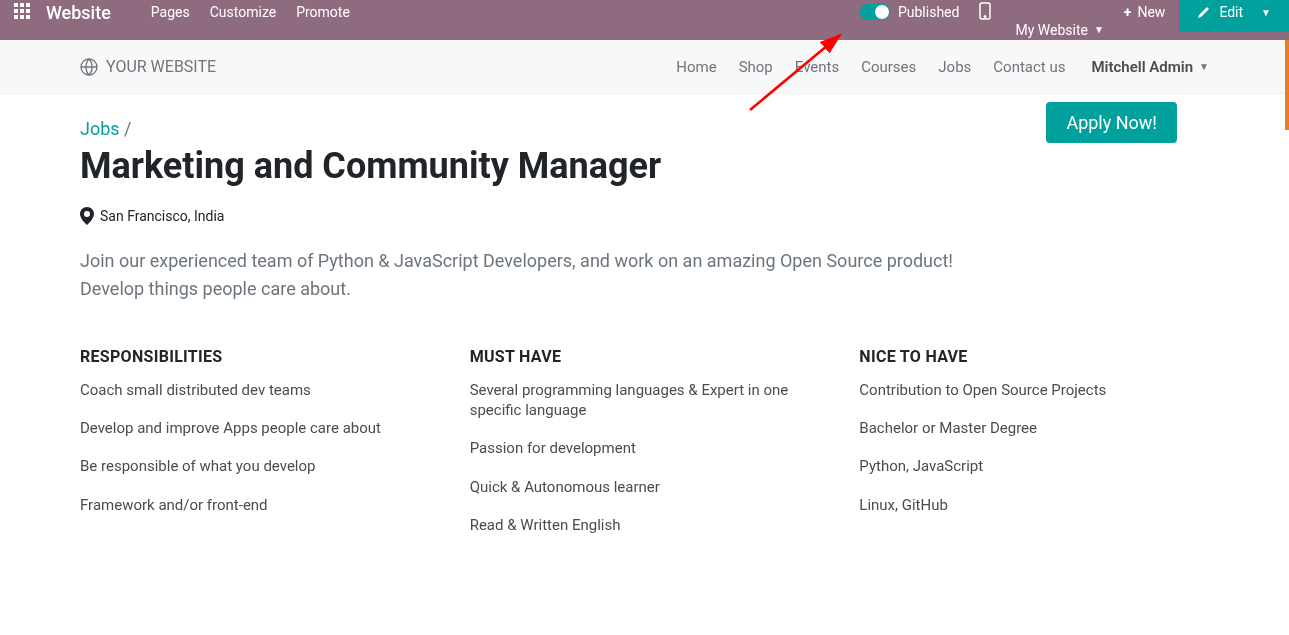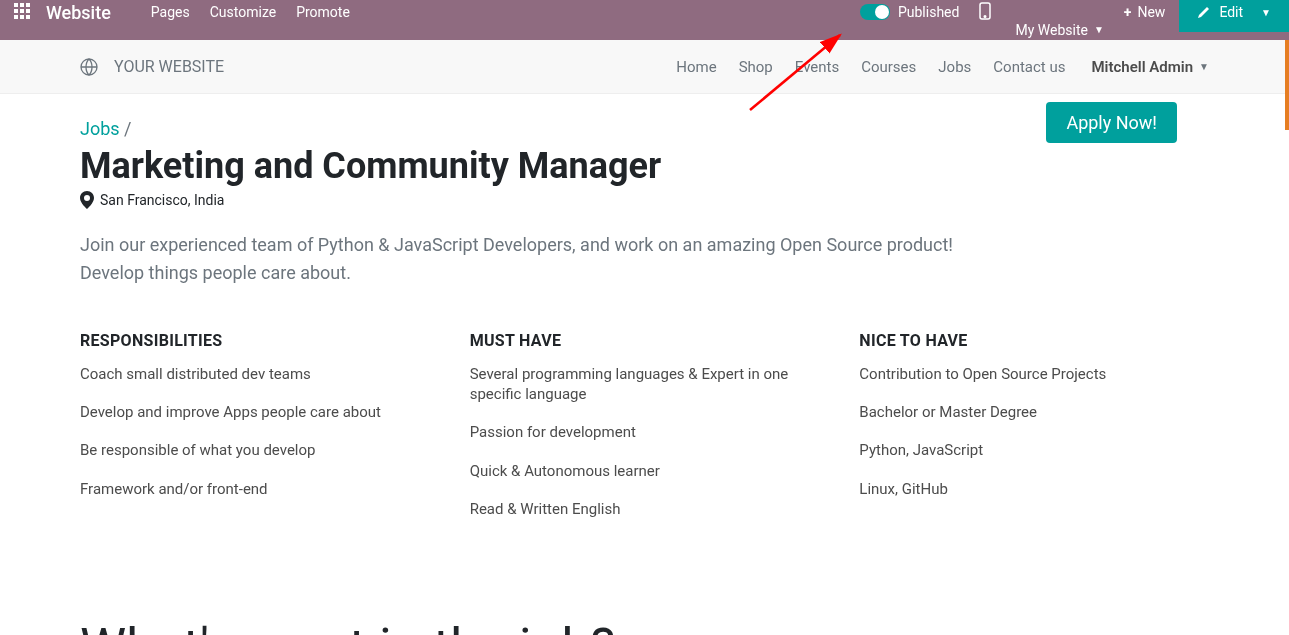--- a/index.html
+++ b/index.html
@@ -17,31 +17,31 @@
 .published-label { margin-right: 20px; font-size: 14px; }
 .mobile-icon { margin-right: 24px; cursor: pointer; }
 .dropd { margin-right: 20px; cursor: pointer; display: flex; align-items: center; gap: 6px; margin-top: 35px; }
 .caret { font-size: 10px; }
 .new-btn { display: flex; align-items: center; gap: 6px; margin-right: 14px; cursor: pointer; }
 .edit-area { background: #00a09d; height: 40px; display: flex; align-items: center; padding: 0 18px; gap: 8px; cursor: pointer; }
 .edit-caret { margin-left: 10px; font-size: 10px; }
 
 
 .sitebar { background: #f8f8f8; border-bottom: 1px solid #eee; height: 54px; display: flex; align-items: center; padding: 0 80px; }
-.logo { display: flex; align-items: center; gap: 16px; color: #6c757d; font-size: 16px; }
+.logo { display: flex; align-items: center; gap: 8px; color: #6c757d; font-size: 16px; }
 .logo svg { color: #6c757d; }
 .sitebar .spacer { flex: 1; }
 .sitebar .nav-item { margin-left: 22px; color: #6c757d; cursor: pointer; font-size: 15px; }
 .sitebar .user { margin-left: 26px; color: #4c4c4c; font-weight: 600; cursor: pointer; display: flex; align-items: center; gap: 6px; font-size: 15px; }
 
 
 .content { padding: 24px 80px 0 80px; position: relative; }
 .breadcrumb { color: #6c757d; font-size: 18px; margin-bottom: 6px; }
 .breadcrumb a { color: #00a09d; text-decoration: none; }
-.title { font-size: 36px; font-weight: 700; color: #212529; margin-bottom: 4px; }
+.title { font-size: 36px; font-weight: 700; color: #212529; margin-bottom: 20px; }
 .loc { font-size: 14px; font-weight: 400; color: #212529; display: flex; align-items: center; gap: 6px; margin-bottom: 22px; }
 .intro { font-size: 18px; color: #6c757d; line-height: 1.55; margin-bottom: 44px; max-width: 940px; }
 .apply-btn { position: absolute; right: 112px; top: 8px; background: #00a09d; color: #fff; font-size: 18px; padding: 10px 20px; border-radius: 4px; cursor: pointer; font-weight: 400; }
 
 .cols { display: flex; gap: 40px; margin-bottom: 80px; }
 .col { flex: 1; }
 .col h3 { font-size: 16px; font-weight: 700; color: #212529; margin-bottom: 14px; letter-spacing: 0.3px; }
 .col .item { font-size: 15px; color: #4c4c4c; margin-bottom: 18px; line-height: 1.35; }
 
 .bigq { font-size: 52px; color: #212529; font-weight: 400; }

